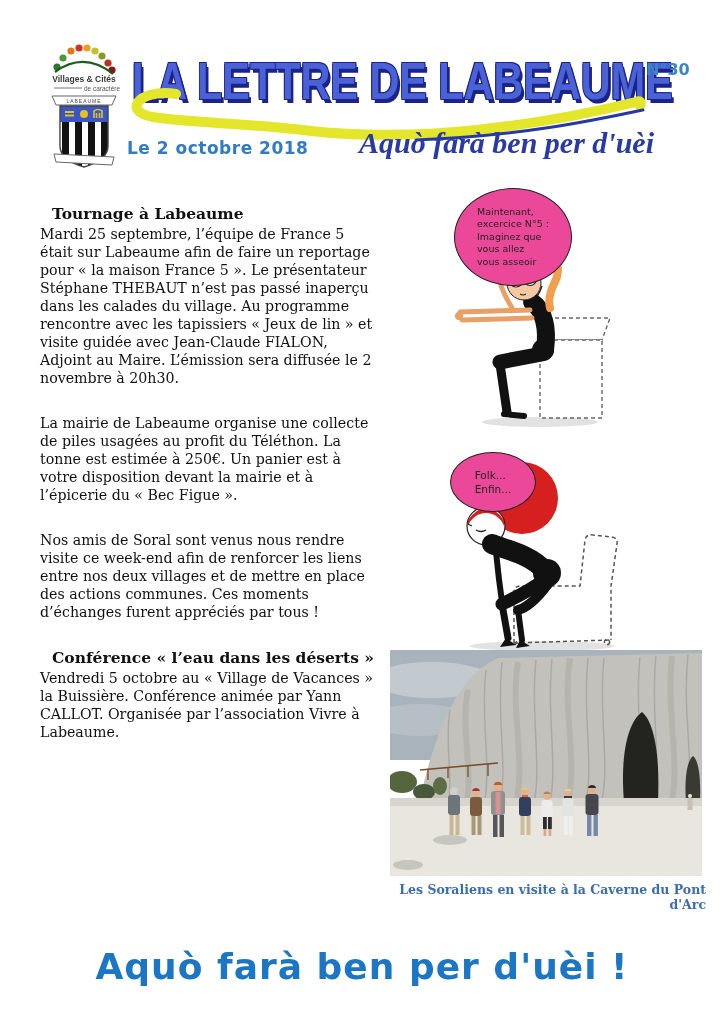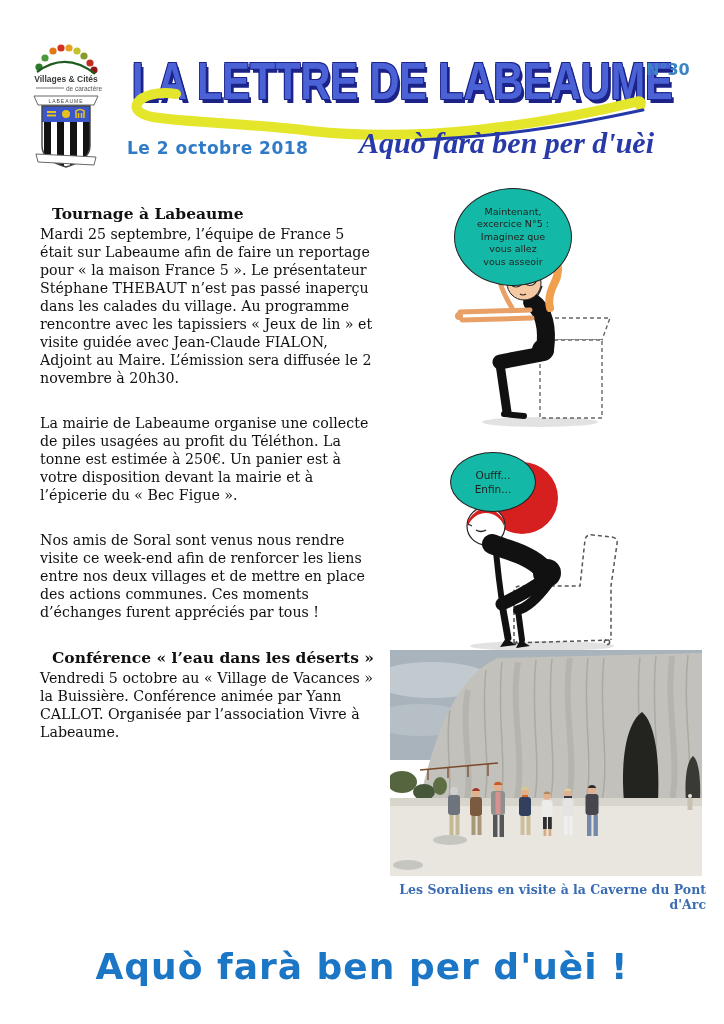--- a/index.html
+++ b/index.html
@@ -1,20 +1,20 @@
 <!DOCTYPE html>
 <html><head>
 <meta charset="utf-8">
 <style>
   html,body{margin:0;padding:0;background:#e9e9e9;}
   .page{position:relative;width:724px;height:1024px;background:#ffffff;overflow:hidden;
         font-family:"DejaVu Serif",serif;color:#111;}
 
   
-  .logo{position:absolute;left:22px;top:36px;width:88px;height:138px;}
+  .logo{position:absolute;left:40px;top:36px;width:88px;height:138px;}
   .masthead-title{position:absolute;left:132px;top:50px;width:520px;
         font-family:"Liberation Sans",sans-serif;font-weight:700;font-size:47px;
         letter-spacing:0px;color:#4a62d6;white-space:nowrap;
         transform:scale(0.88,1.12);transform-origin:0 0;
         text-shadow:3px 3px 0 #1b2288,1px 1px 0 #1b2288,-1px -1px 0 #1b2288,
                     1px -1px 0 #1b2288,-1px 1px 0 #1b2288;}
   .swoosh{position:absolute;left:116px;top:84px;width:540px;height:64px;}
   .issue{position:absolute;left:646px;top:60px;font-family:"DejaVu Sans",sans-serif;
         font-weight:700;font-size:16px;color:#3b84c6;}
   .date{position:absolute;left:127px;top:138px;font-family:"DejaVu Sans",sans-serif;
@@ -27,22 +27,22 @@
   .col-left{position:absolute;left:40px;top:204px;width:340px;}
   .section{margin:0 0 27px 0;}
   .sec-h{margin:0 0 2px 12px;font-size:15.5px;font-weight:700;}
   .sec-p{margin:0;font-size:14.2px;line-height:18px;}
   .sec-h-inline{font-size:15.5px;}
 
   
   .cartoon1{position:absolute;left:450px;top:186px;width:180px;height:248px;}
   .cartoon2{position:absolute;left:442px;top:440px;width:190px;height:214px;}
   .cartoon1 svg,.cartoon2 svg{position:absolute;left:0;top:0;}
-  .bubble{position:absolute;background:#14b8a6;border:1.6px solid #222;border-radius:50%;
-        display:flex;align-items:center;justify-content:center;text-align:center;
+  .bubble{position:absolute;background:#ec4899;border:1.6px solid #222;border-radius:50%;
+        display:flex;align-items:center;justify-content:center;
         font-family:"DejaVu Sans",sans-serif;color:#222;white-space:pre-line;}
   .bubble1{left:4px;top:2px;width:116px;height:96px;font-size:9.5px;line-height:1.3;}
   .bubble2{left:8px;top:12px;width:84px;height:58px;font-size:10.5px;line-height:1.35;}
 
   
   .photo{position:absolute;left:390px;top:650px;width:312px;height:226px;}
   .caption{position:absolute;left:386px;top:882px;width:320px;text-align:right;
         font-size:12.5px;font-weight:700;color:#3a6db4;}
 
   
@@ -202,21 +202,21 @@
       <circle cx="60" cy="165" r="3.6" fill="#e8a066"></circle>
 
       <path d="M102,140 C86,152 72,158 60,164" stroke="#111" stroke-width="13" stroke-linecap="round" fill="none"></path>
       <path d="M60,164 L66,198" stroke="#111" stroke-width="7" stroke-linecap="round" fill="none"></path>
       <path d="M106,144 C94,160 84,168 76,170" stroke="#111" stroke-width="10" stroke-linecap="round" fill="none"></path>
       <path d="M76,170 L80,200" stroke="#111" stroke-width="6" stroke-linecap="round" fill="none"></path>
 
       <path d="M64,198 L58,207 L74,205 Z" fill="#111"></path>
       <path d="M78,200 L74,208 L88,206 Z" fill="#111"></path>
     </svg>
-    <div class="bubble bubble2">Oufff...
+    <div class="bubble bubble2">Folk...
 Enfin...</div>
   </div>
 
   <div class="photo">
     <svg width="312" height="226" viewBox="0 0 312 226">
 
       <rect x="0" y="0" width="312" height="110" fill="#a9b3bb"></rect>
       <ellipse cx="42" cy="30" rx="60" ry="18" fill="#c2cad0"></ellipse>
       <ellipse cx="30" cy="70" rx="50" ry="16" fill="#b7bfc6"></ellipse>
 

